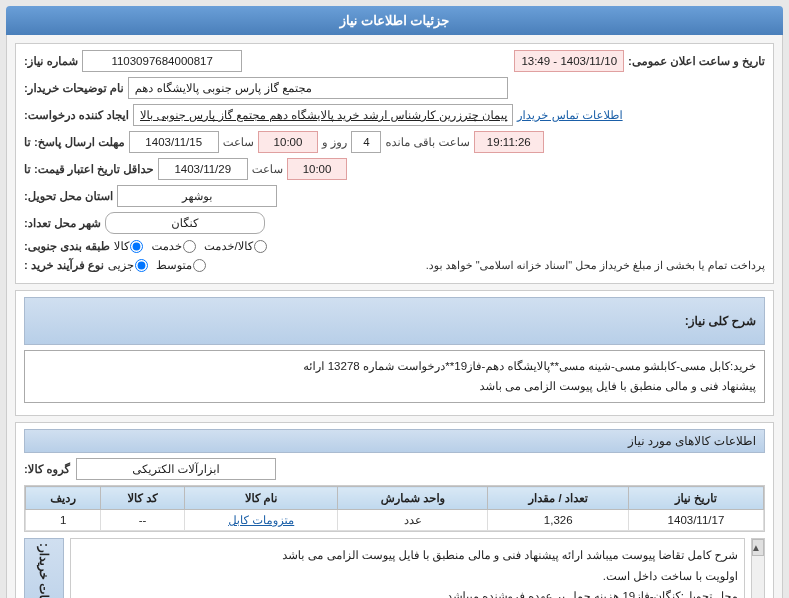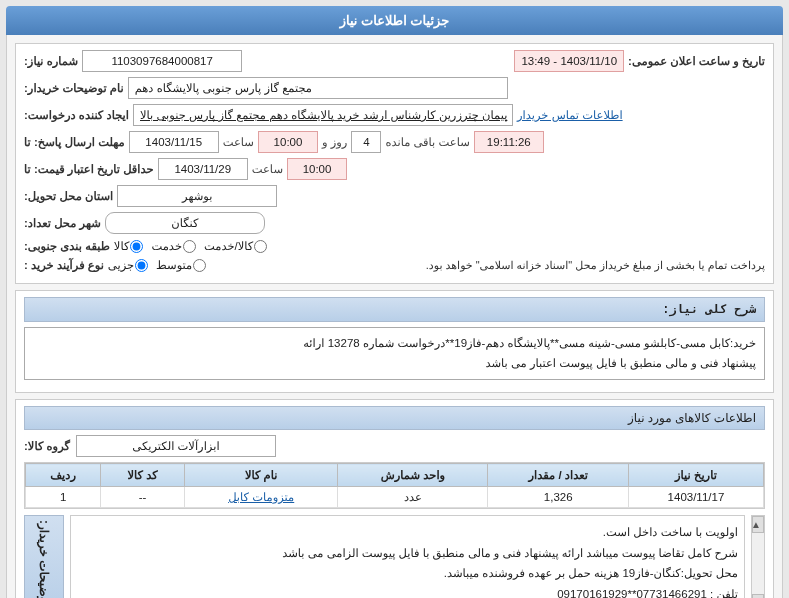--- a/index.html
+++ b/index.html
@@ -80,26 +80,25 @@
     }
     .link-text {
       color: #1a5fa8;
       text-decoration: underline;
       cursor: pointer;
       font-size: 11.5px;
     }
     .section-title {
       background: linear-gradient(to bottom, #d0dff0, #b8cfe8);
       border: 1px solid #aabbd0;
-      padding: 4px 8px;
+      padding: 16px 8px;
       font-weight: bold;
       font-size: 12px;
       text-align: right;
       margin-bottom: 5px;
-      font-family: Liberation Mono, monospace;
     }
     .sharh-box {
       border: 1px solid #aaa;
       background: white;
       padding: 6px 8px;
       font-size: 11.5px;
       line-height: 1.7;
       text-align: right;
       margin-bottom: 6px;
       min-height: 50px;
@@ -314,21 +313,21 @@
         </div>
         <span class="label label-bold">نوع فرآیند خرید :</span>
       </div>
 
     </div>
 
     <div class="form-section">
       <div class="section-title">شرح کلی نیاز:</div>
       <div class="sharh-box">
         <div>خرید:کابل مسی-کابلشو مسی-شینه مسی**پالایشگاه دهم-فاز19**درخواست شماره 13278 ارائه</div>
-        <div>پیشنهاد فنی و مالی منطبق با فایل پیوست اعتبار می باشد</div>
+        <div>پیشنهاد فنی و مالی منطبق با فایل پیوست الزامی می باشد</div>
       </div>
     </div>
 
     <div class="form-section">
       <div class="info-section-title">اطلاعات کالاهای مورد نیاز</div>
 
       <div class="group-row">
         <div style="flex:1"></div>
         <div class="value-box" style="min-width:200px;">ابزارآلات الکتریکی</div>
         <span class="label label-bold">گروه کالا:</span>
@@ -358,22 +357,22 @@
           </tbody>
         </table>
       </div>
 
       <div class="tawzih-box">
         <div class="scroll-arrows">
           <div class="scroll-arrow">▲</div>
           <div class="scroll-arrow">▼</div>
         </div>
         <div class="tawzih-content">
+          <div>شرح کامل تقاضا پیوست میباشد ارائه پیشنهاد فنی و مالی منطبق با فایل پیوست الزامی می باشد</div>
           <div>اولویت با ساخت داخل است.</div>
-          <div>شرح کامل تقاضا پیوست میباشد ارائه پیشنهاد فنی و مالی منطبق با فایل پیوست الزامی می باشد</div>
           <div>محل تحویل:کنگان-فاز19 هزینه حمل بر عهده فروشنده میباشد.</div>
           <div>تلفن : 07731466291**09170161929</div>
         </div>
         <div class="tawzih-label">توضیحات خریدار:</div>
       </div>
 
     </div>
 
   </div>
 </div>

